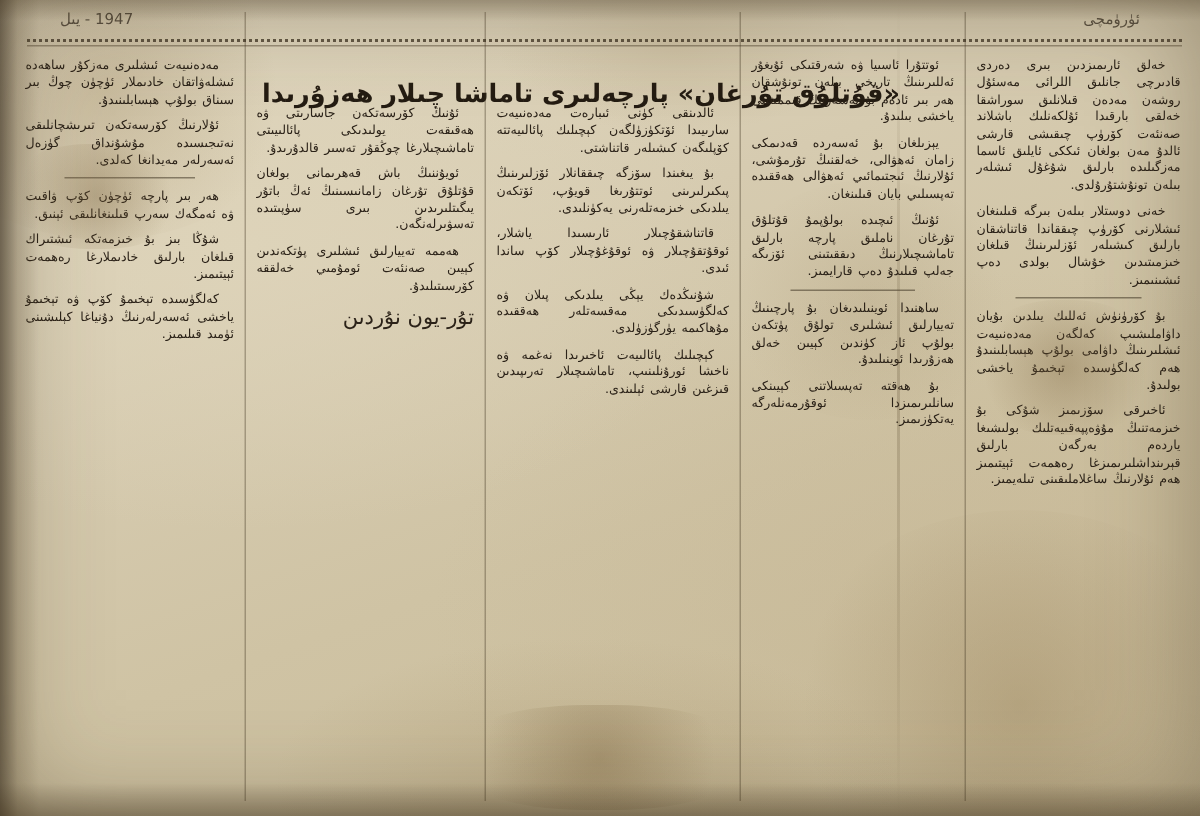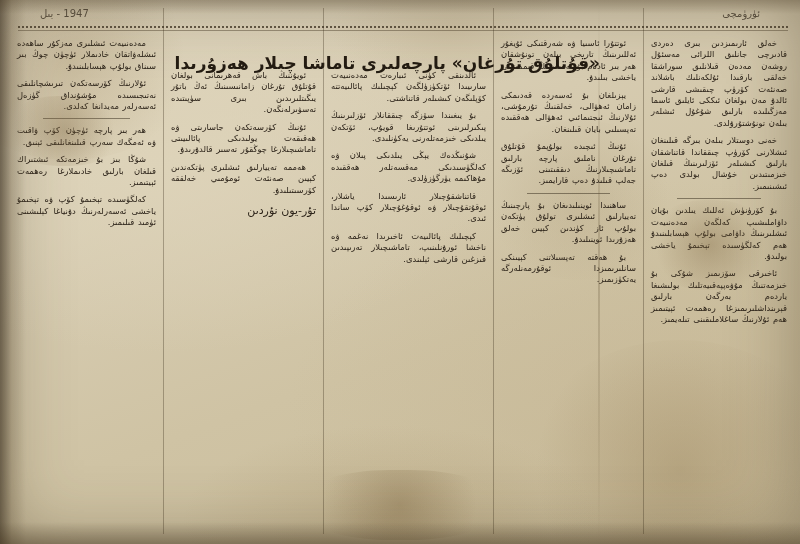--- a/index.html
+++ b/index.html
@@ -91,21 +91,21 @@
     line-height:11.4px;
     color:#2b2218;
     text-align:justify;
     margin:0 0 6px 0;
     word-spacing:1px;
     direction:rtl;
     unicode-bidi:isolate;
   }
   .para.indent{text-indent:10px;}
   .sig{
-    font-size:11px;color:#2b2218;margin-top:8px;direction:rtl;
+    font-size:14px;color:#2b2218;margin-top:8px;direction:rtl;
   }
   .sep{
     height:0;border-top:1px solid rgba(50,40,24,0.5);
     margin:5px 26px 6px 26px;
   }
   .blotch{
     position:absolute;border-radius:45%;pointer-events:none;
     background:radial-gradient(circle,rgba(120,96,58,0.35),rgba(120,96,58,0) 72%);
   }
   .b1{left:4px;top:96px;width:120px;height:70px;}
@@ -157,28 +157,28 @@
       <p class="para indent">يېزىلغان بۇ ئەسەردە قەدىمكى زامان ئەھۋالى، خەلقنىڭ تۇرمۇشى، ئۇلارنىڭ ئىجتىمائىي ئەھۋالى ھەققىدە تەپسىلىي بايان قىلىنغان.</p>
       <p class="para indent">ئۇنىڭ ئىچىدە بولۇپمۇ قۇتلۇق تۇرغان ناملىق پارچە بارلىق تاماشىچىلارنىڭ دىققىتىنى ئۆزىگە جەلپ قىلىدۇ دەپ قارايمىز.</p>
       <div class="sep"></div>
       <p class="para indent">ساھنىدا ئوينىلىدىغان بۇ پارچىنىڭ تەييارلىق ئىشلىرى تولۇق پۈتكەن بولۇپ ئاز كۈندىن كېيىن خەلق ھەزۇرىدا ئوينىلىدۇ.</p>
       <p class="para indent">بۇ ھەقتە تەپسىلاتنى كېيىنكى سانلىرىمىزدا ئوقۇرمەنلەرگە يەتكۈزىمىز.</p>
     </div>
 
     <div class="col c3">
       <p class="para indent">ئالدىنقى كۈنى ئىبارەت مەدەنىيەت سارىيىدا ئۆتكۈزۈلگەن كېچىلىك پائالىيەتتە كۆپلىگەن كىشىلەر قاتناشتى.</p>
       <p class="para indent">بۇ يىغىندا سۆزگە چىققانلار ئۆزلىرىنىڭ پىكىرلىرىنى ئوتتۇرىغا قويۇپ، ئۆتكەن يىلدىكى خىزمەتلەرنى يەكۈنلىدى.</p>
+      <p class="para indent">قاتناشقۇچىلار ئارىسىدا ياشلار، ئوقۇتقۇچىلار ۋە ئوقۇغۇچىلار كۆپ ساندا ئىدى.</p>
       <p class="para indent">شۇنىڭدەك يېڭى يىلدىكى پىلان ۋە كەلگۈسىدىكى مەقسەتلەر ھەققىدە مۇھاكىمە يۈرگۈزۈلدى.</p>
-      <p class="para indent">قاتناشقۇچىلار ئارىسىدا ياشلار، ئوقۇتقۇچىلار ۋە ئوقۇغۇچىلار كۆپ ساندا ئىدى.</p>
       <p class="para indent">كېچىلىك پائالىيەت ئاخىرىدا نەغمە ۋە ناخشا ئورۇنلىنىپ، تاماشىچىلار تەرىپىدىن قىزغىن قارشى ئېلىندى.</p>
     </div>
 
     <div class="col c4">
+      <p class="para indent">ئۇنىڭ كۆرسەتكەن جاسارىتى ۋە ھەقىقەت يولىدىكى پائالىيىتى تاماشىچىلارغا چوڭقۇر تەسىر قالدۇرىدۇ.</p>
       <p class="para indent">ئويۇننىڭ باش قەھرىمانى بولغان قۇتلۇق تۇرغان زامانىسىنىڭ ئەڭ باتۇر يىگىتلىرىدىن بىرى سۈپىتىدە تەسۋىرلەنگەن.</p>
-      <p class="para indent">ئۇنىڭ كۆرسەتكەن جاسارىتى ۋە ھەقىقەت يولىدىكى پائالىيىتى تاماشىچىلارغا چوڭقۇر تەسىر قالدۇرىدۇ.</p>
       <p class="para indent">ھەممە تەييارلىق ئىشلىرى پۈتكەندىن كېيىن صەنئەت ئومۇمىي خەلققە كۆرسىتىلىدۇ.</p>
       <div class="sig">تۇر-يون نۇردىن</div>
     </div>
 
     <div class="col c5">
       <p class="para indent">مەدەنىيەت ئىشلىرى مەزكۇر ساھەدە ئىشلەۋاتقان خادىملار ئۈچۈن چوڭ بىر سىناق بولۇپ ھېسابلىنىدۇ.</p>
       <p class="para indent">ئۇلارنىڭ كۆرسەتكەن تىرىشچانلىقى نەتىجىسىدە مۇشۇنداق گۈزەل ئەسەرلەر مەيدانغا كەلدى.</p>
       <div class="sep"></div>
       <p class="para indent">ھەر بىر پارچە ئۈچۈن كۆپ ۋاقىت ۋە ئەمگەك سەرپ قىلىنغانلىقى ئېنىق.</p>
       <p class="para indent">شۇڭا بىز بۇ خىزمەتكە ئىشتىراك قىلغان بارلىق خادىملارغا رەھمەت ئېيتىمىز.</p>

